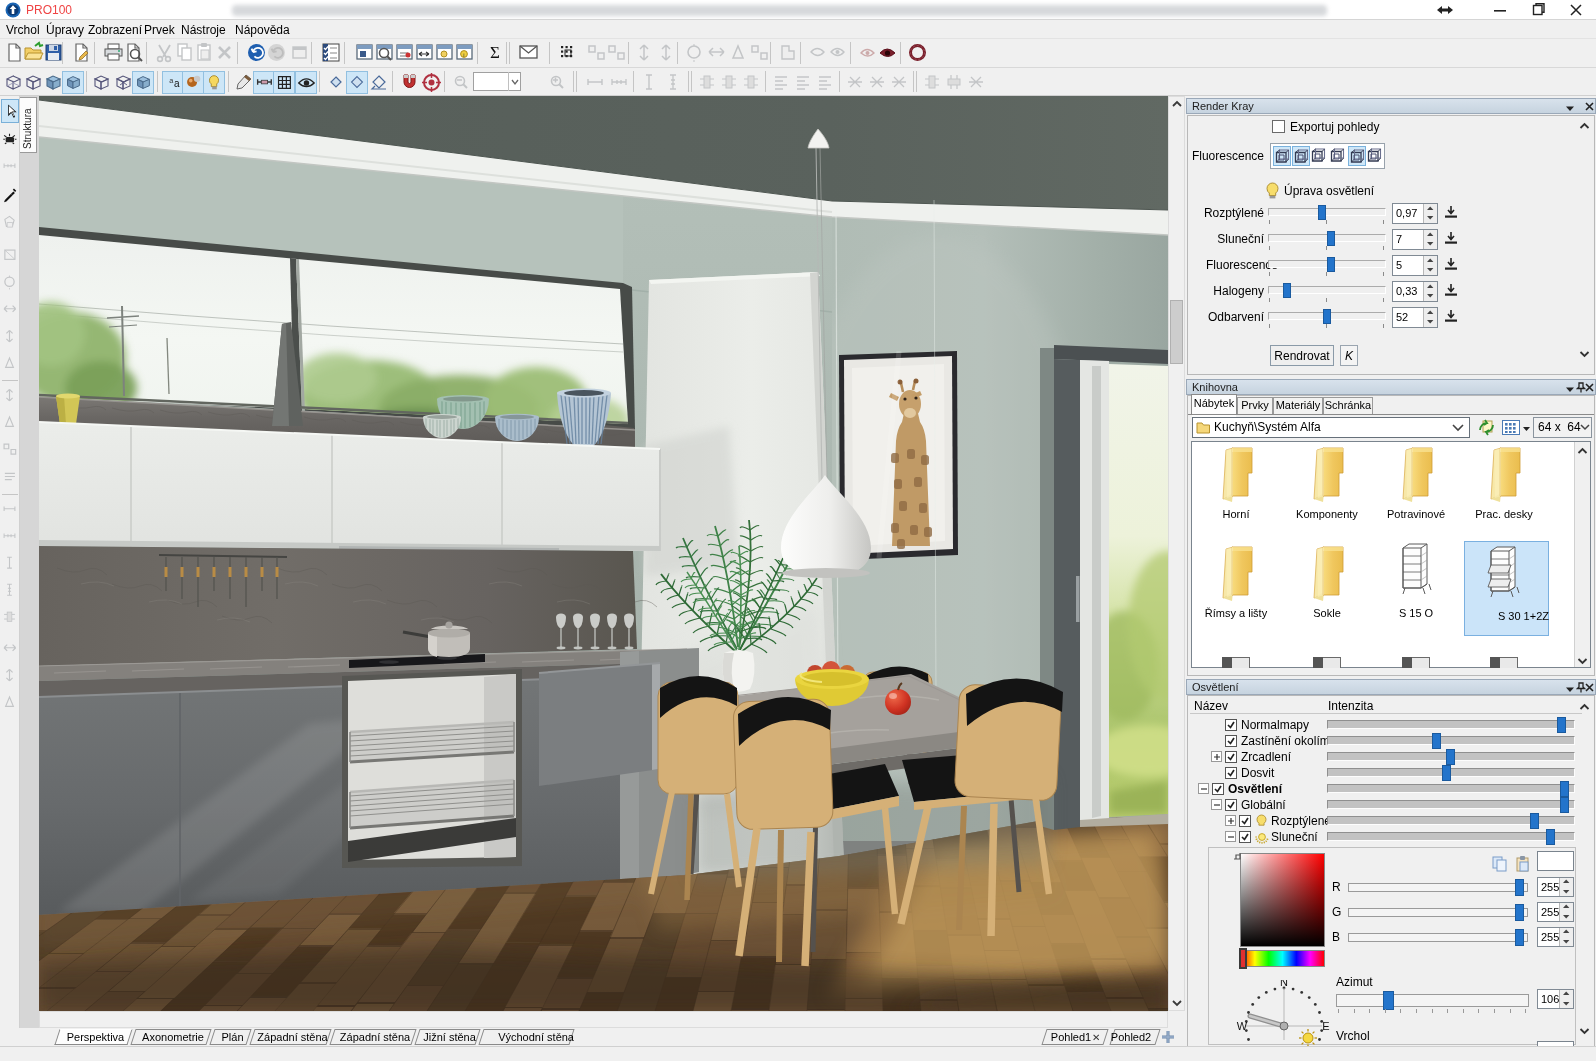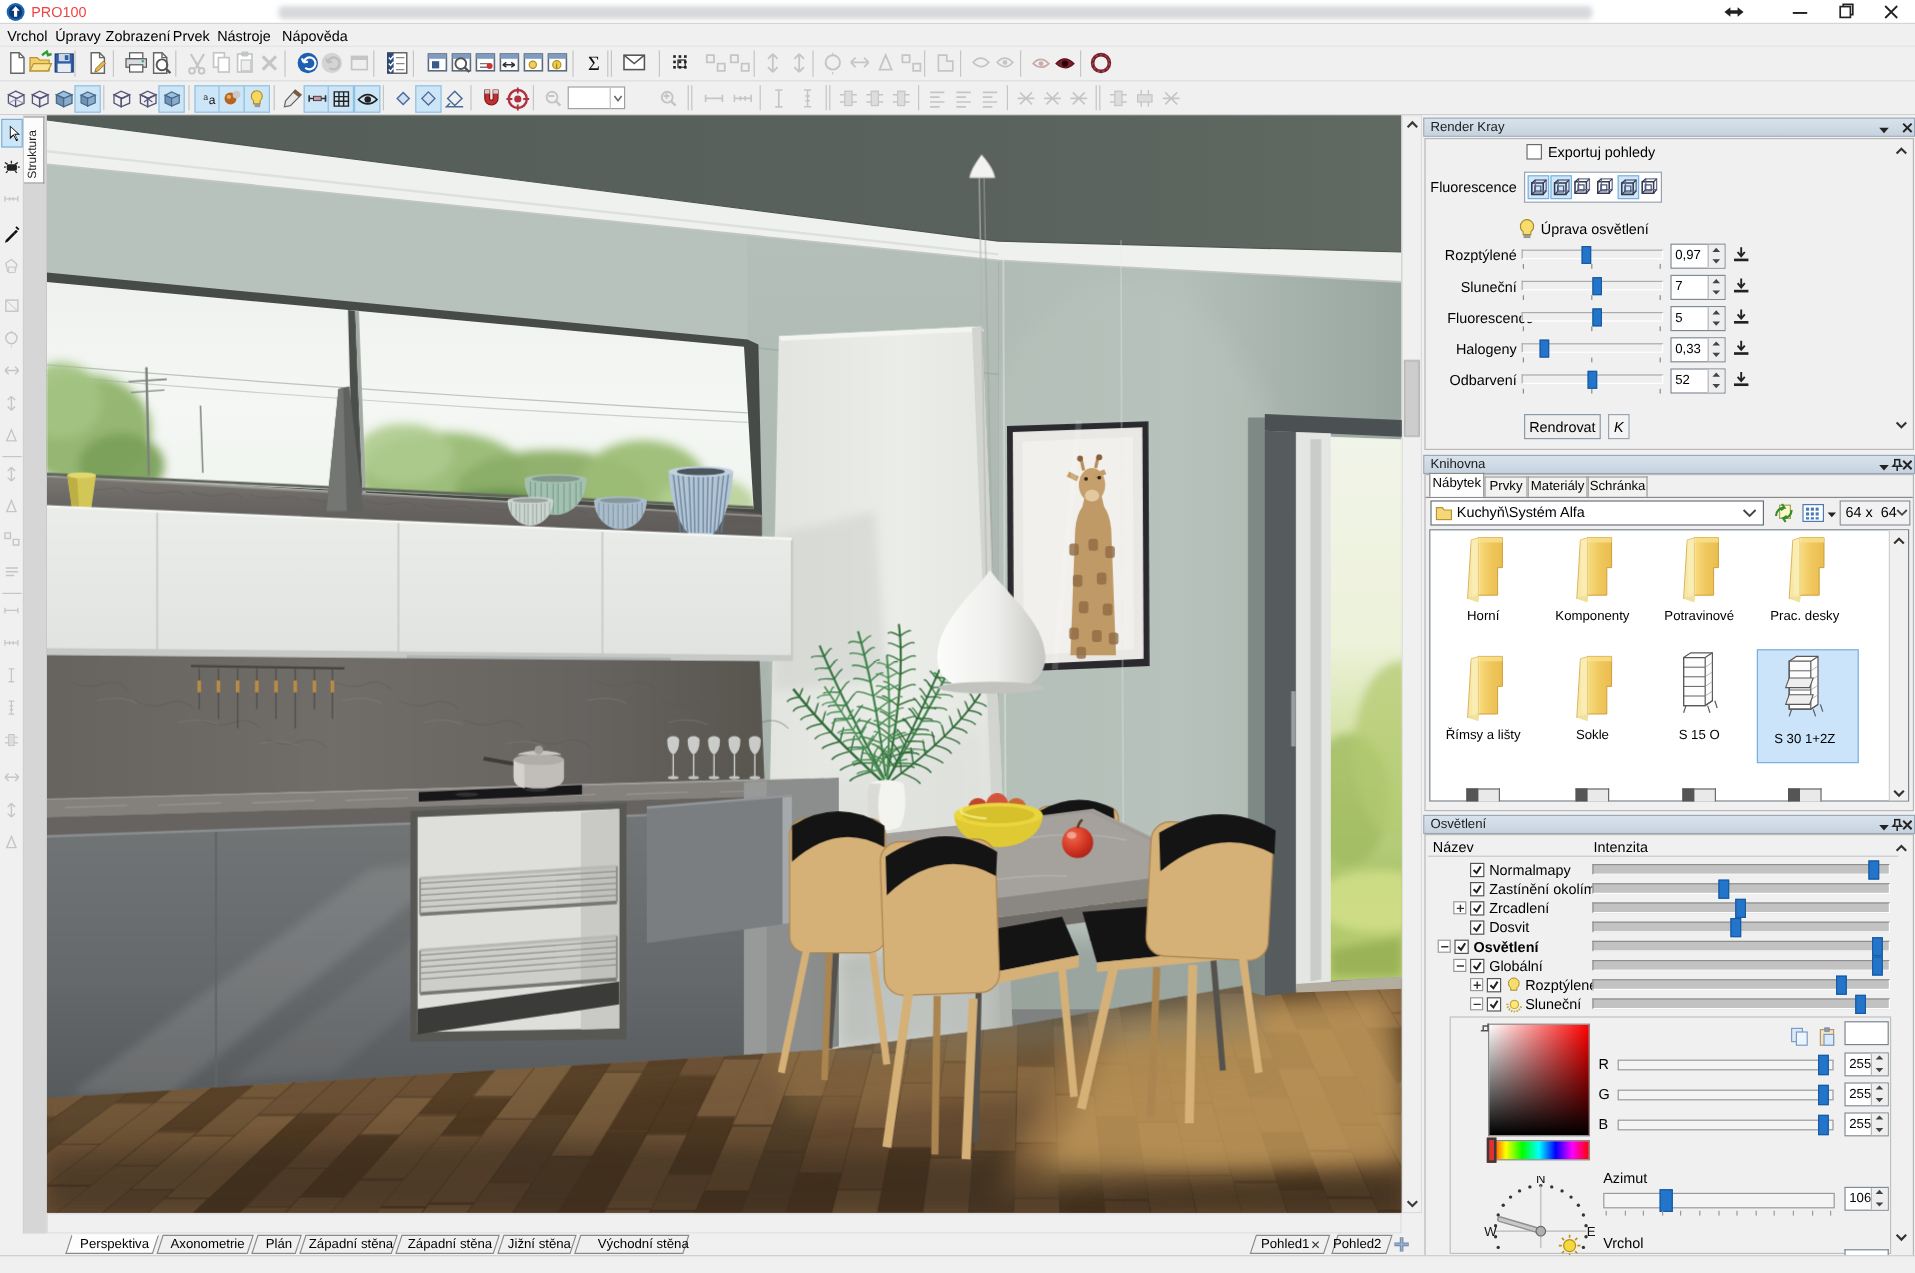--- a/index.html
+++ b/index.html
@@ -1883,21 +1883,21 @@
       <line x1="22" y1="14" x2="28" y2="10" stroke="#9a9a9a" stroke-width="0.6"></line>
       <line x1="4" y1="22" x2="22" y2="22" stroke="#5a5a5a" stroke-width="0.8"></line>
       <line x1="22" y1="22" x2="28" y2="18" stroke="#9a9a9a" stroke-width="0.6"></line>
       <line x1="4" y1="30" x2="22" y2="30" stroke="#5a5a5a" stroke-width="0.8"></line>
       <line x1="22" y1="30" x2="28" y2="26" stroke="#9a9a9a" stroke-width="0.6"></line>
       <line x1="4" y1="38" x2="22" y2="38" stroke="#5a5a5a" stroke-width="0.8"></line>
       <line x1="22" y1="38" x2="28" y2="34" stroke="#9a9a9a" stroke-width="0.6"></line>
       <path d="M6,46 l-2,6 m20,-6 l2,6 m4,-10 l2,6" stroke="#5a5a5a" stroke-width="1" fill="none"></path>
       <path d="M4,20 l-3,8 h20 l3,-8 z M4,34 l-3,8 h20 l3,-8 z" fill="#eee" stroke="#5a5a5a" stroke-width="0.9"></path>
     </svg>
-<div class="abs" style="left:273px;top:233px;width:90px;font-size:11px;text-align:center;">S 30 1+2Z</div>
+<div class="abs" style="left:273px;top:233px;width:90px;font-size:11px;text-align:right;">S 30 1+2Z</div>
 <div class="abs" style="left:36px;top:280px;width:28px;height:11px;background:#e9e9e9;border:1px solid #6a6a6a;border-bottom:none;"></div>
 <div class="abs" style="left:36px;top:280px;width:10px;height:11px;background:#555;"></div>
 <div class="abs" style="left:127px;top:280px;width:28px;height:11px;background:#e9e9e9;border:1px solid #6a6a6a;border-bottom:none;"></div>
 <div class="abs" style="left:127px;top:280px;width:10px;height:11px;background:#555;"></div>
 <div class="abs" style="left:216px;top:280px;width:28px;height:11px;background:#e9e9e9;border:1px solid #6a6a6a;border-bottom:none;"></div>
 <div class="abs" style="left:216px;top:280px;width:10px;height:11px;background:#555;"></div>
 <div class="abs" style="left:304px;top:280px;width:28px;height:11px;background:#e9e9e9;border:1px solid #6a6a6a;border-bottom:none;"></div>
 <div class="abs" style="left:304px;top:280px;width:10px;height:11px;background:#555;"></div>
   </div>
 <div id="panelLight" class="abs" style="left:1186px;top:677px;width:410px;height:371px;background:#f0f0f0;">

